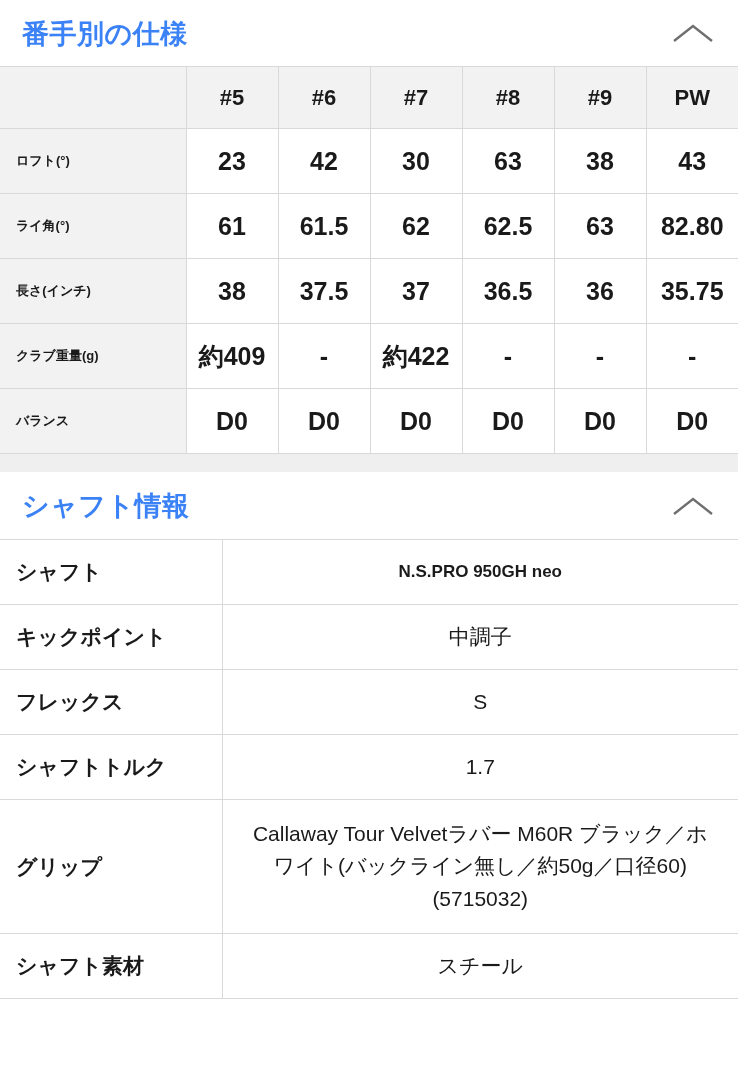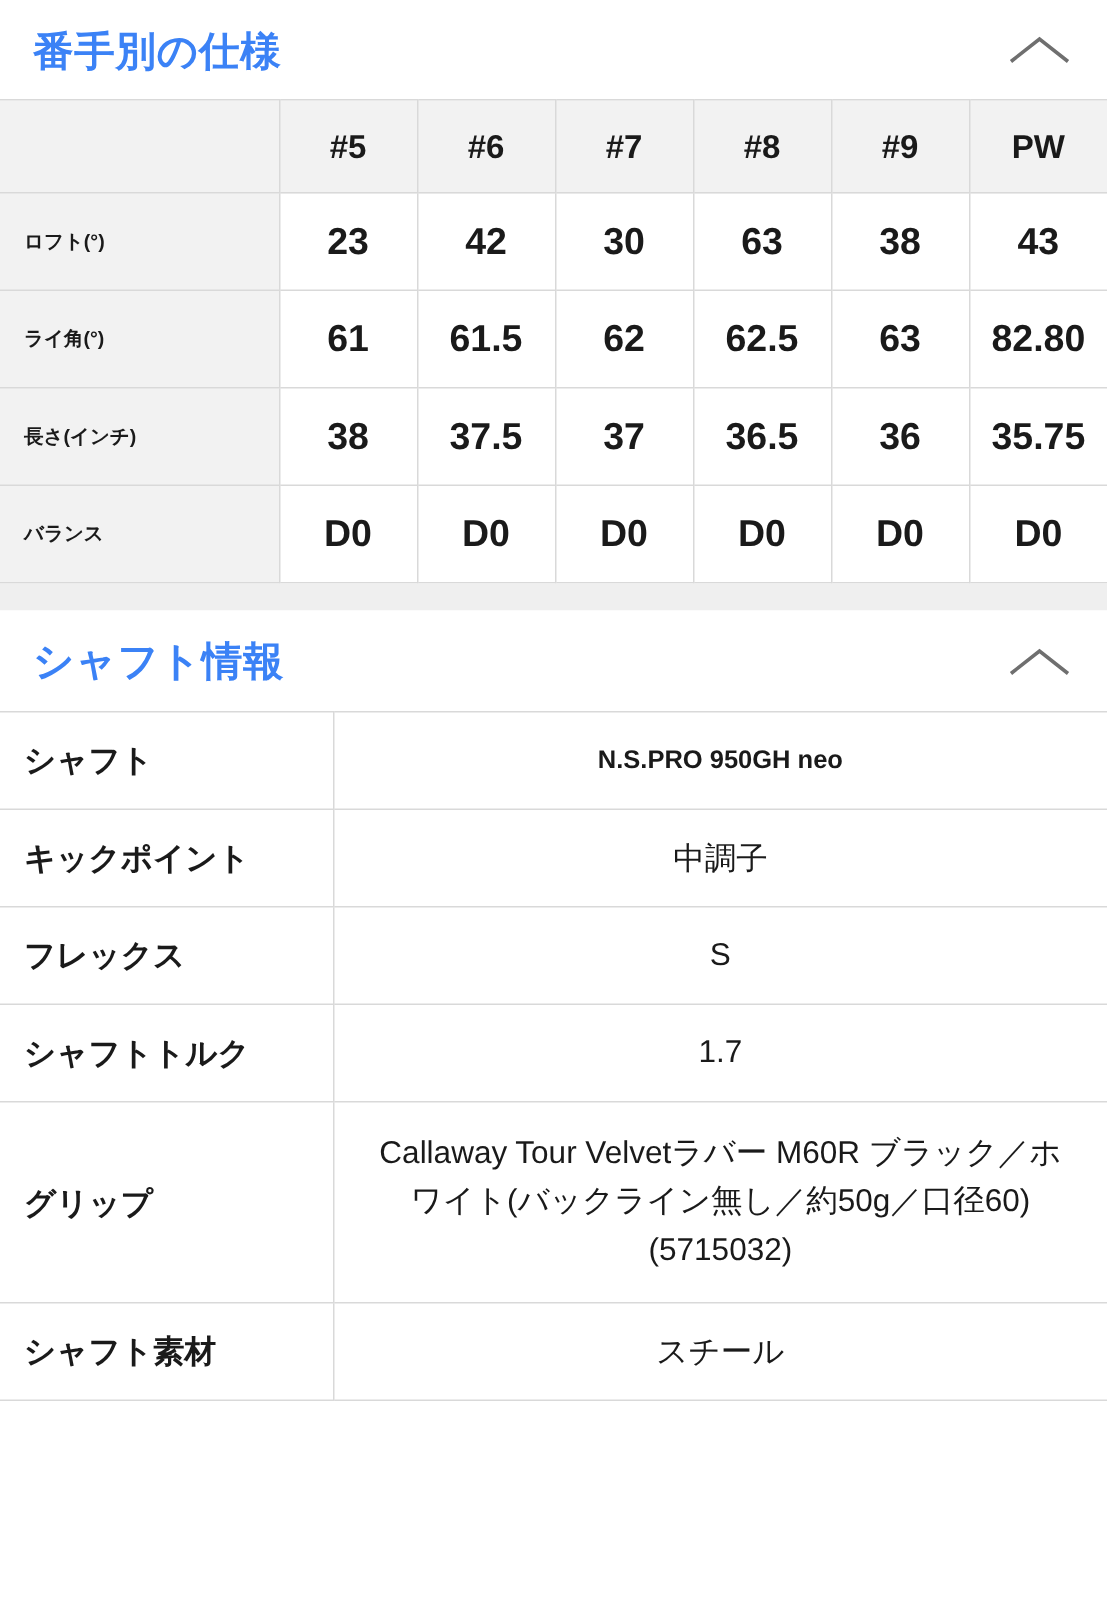--- a/index.html
+++ b/index.html
@@ -171,20 +171,29 @@
       <tr>
         <th>長さ(インチ)</th>
         <td>38</td>
         <td>37.5</td>
         <td>37</td>
         <td>36.5</td>
         <td>36</td>
         <td>35.75</td>
       </tr>
       <tr>
+        <th>クラブ重量(g)</th>
+        <td>約409</td>
+        <td>-</td>
+        <td>約422</td>
+        <td>-</td>
+        <td>-</td>
+        <td>-</td>
+      </tr>
+      <tr>
         <th>バランス</th>
         <td>D0</td>
         <td>D0</td>
         <td>D0</td>
         <td>D0</td>
         <td>D0</td>
         <td>D0</td>
       </tr>
     </tbody>
   </table>

